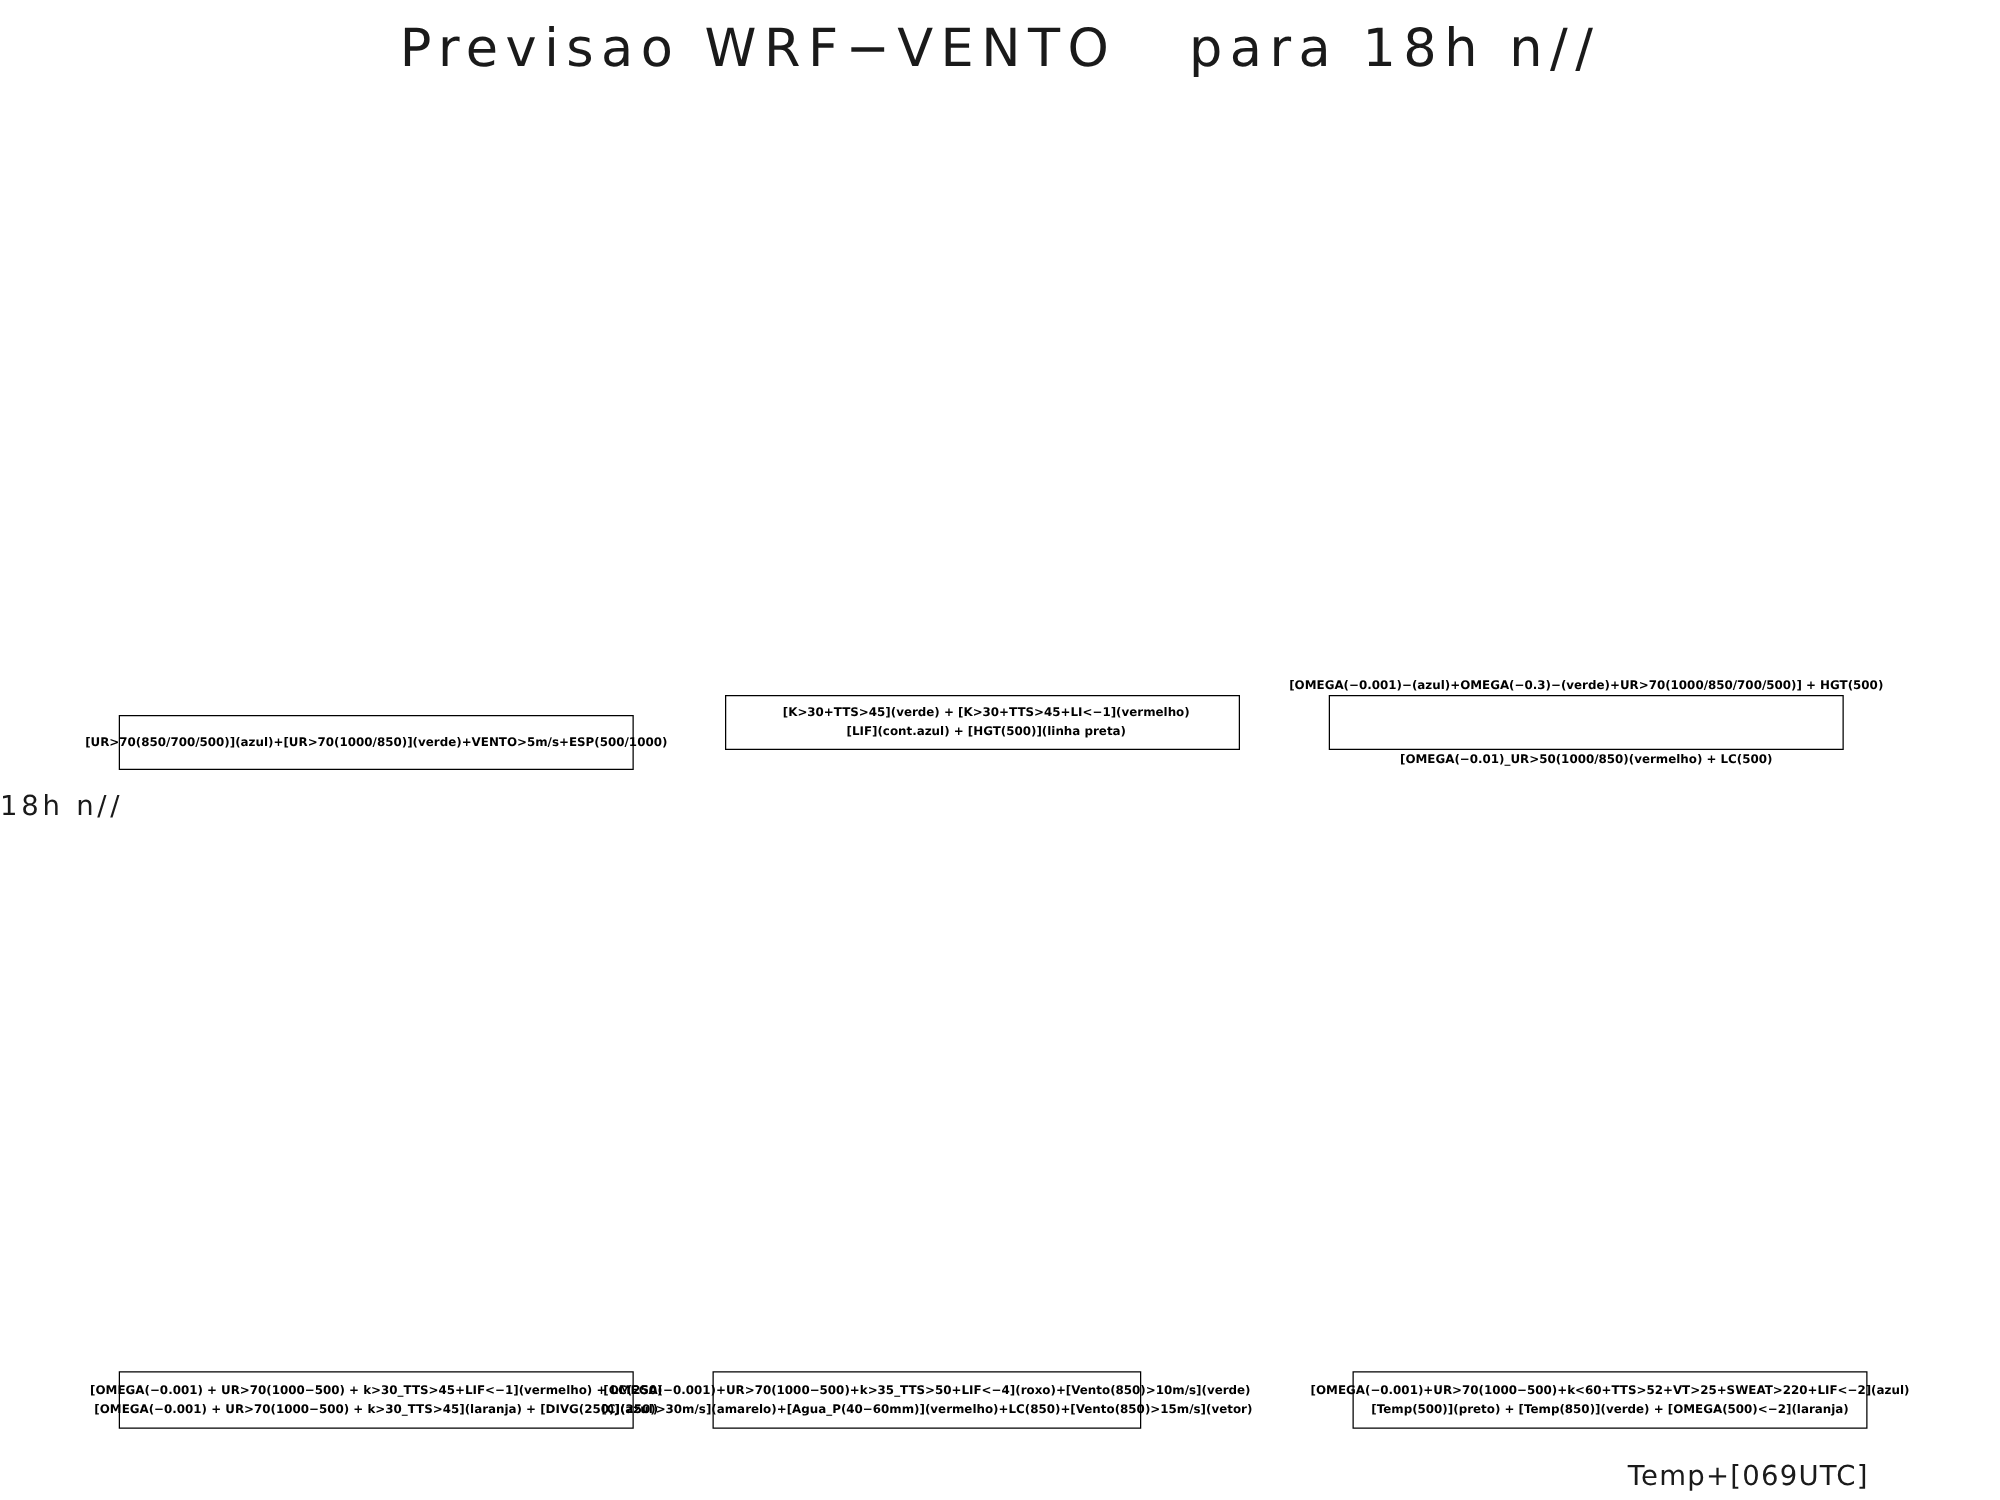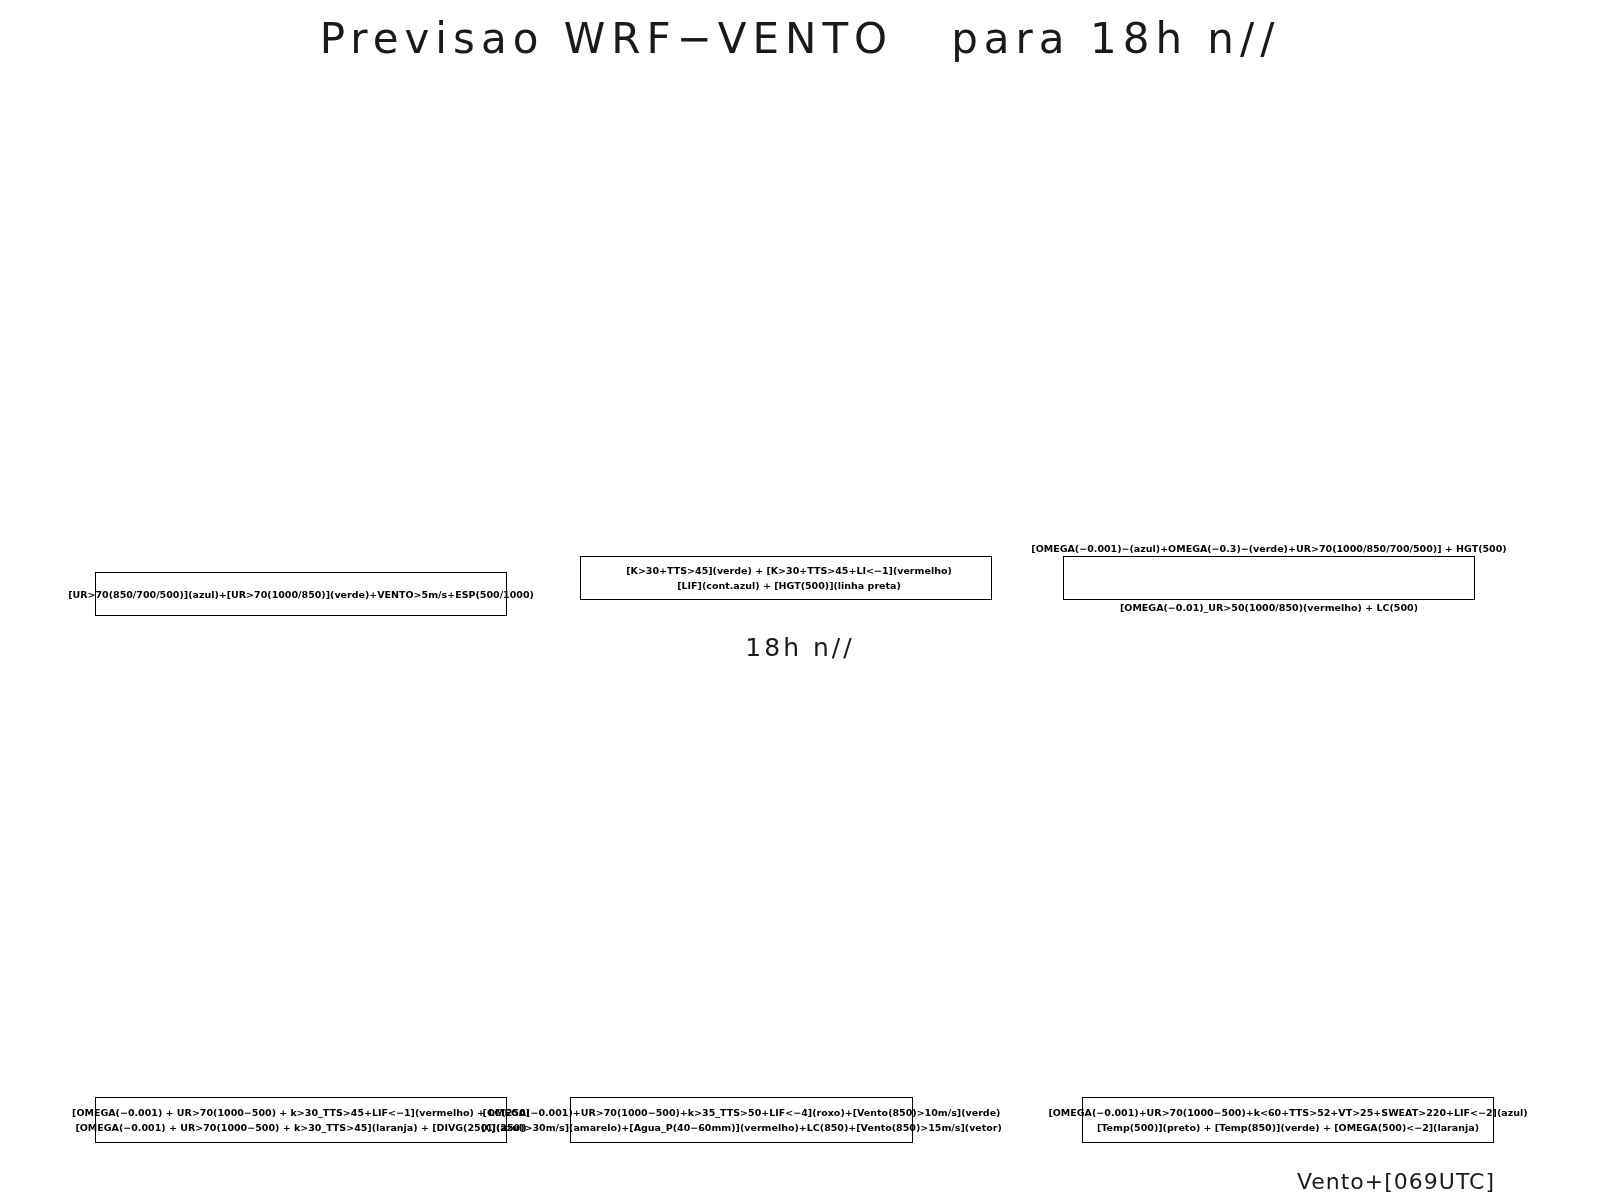--- a/index.html
+++ b/index.html
@@ -30,23 +30,23 @@
     color: #1a1a1a;
     white-space: pre;
   }
 
   
   .mid-caption {
     position: absolute;
     top: 633px;
     left: 0;
     width: 100%;
-    text-align: center;
+    text-align: left;
     font-family: "DejaVu Sans", sans-serif;
-    font-size: 25px;
+    font-size: 22px;
     letter-spacing: 3px;
     color: #1a1a1a;
     white-space: pre;
   }
 
   
   .legend-box {
     position: absolute;
     box-sizing: border-box;
     border: 1.5px solid #000000;
@@ -132,13 +132,13 @@
 <div class="legend-box" id="legend-r2c2">
   <div class="legend-line">[OMEGA(−0.001)+UR&gt;70(1000−500)+k&gt;35_TTS&gt;50+LIF&lt;−4](roxo)+[Vento(850)&gt;10m/s](verde)</div>
   <div class="legend-line">[CJ(250)&gt;30m/s](amarelo)+[Agua_P(40−60mm)](vermelho)+LC(850)+[Vento(850)&gt;15m/s](vetor)</div>
 </div>
 
 <div class="legend-box" id="legend-r2c3">
   <div class="legend-line">[OMEGA(−0.001)+UR&gt;70(1000−500)+k&lt;60+TTS&gt;52+VT&gt;25+SWEAT&gt;220+LIF&lt;−2](azul)</div>
   <div class="legend-line">[Temp(500)](preto)  +  [Temp(850)](verde)  +  [OMEGA(500)&lt;−2](laranja)</div>
 </div>
 
-<div class="footer-note">Vento+[069UTC]</div>
+<div class="footer-note">Temp+[069UTC]</div>
 
 </body></html>

